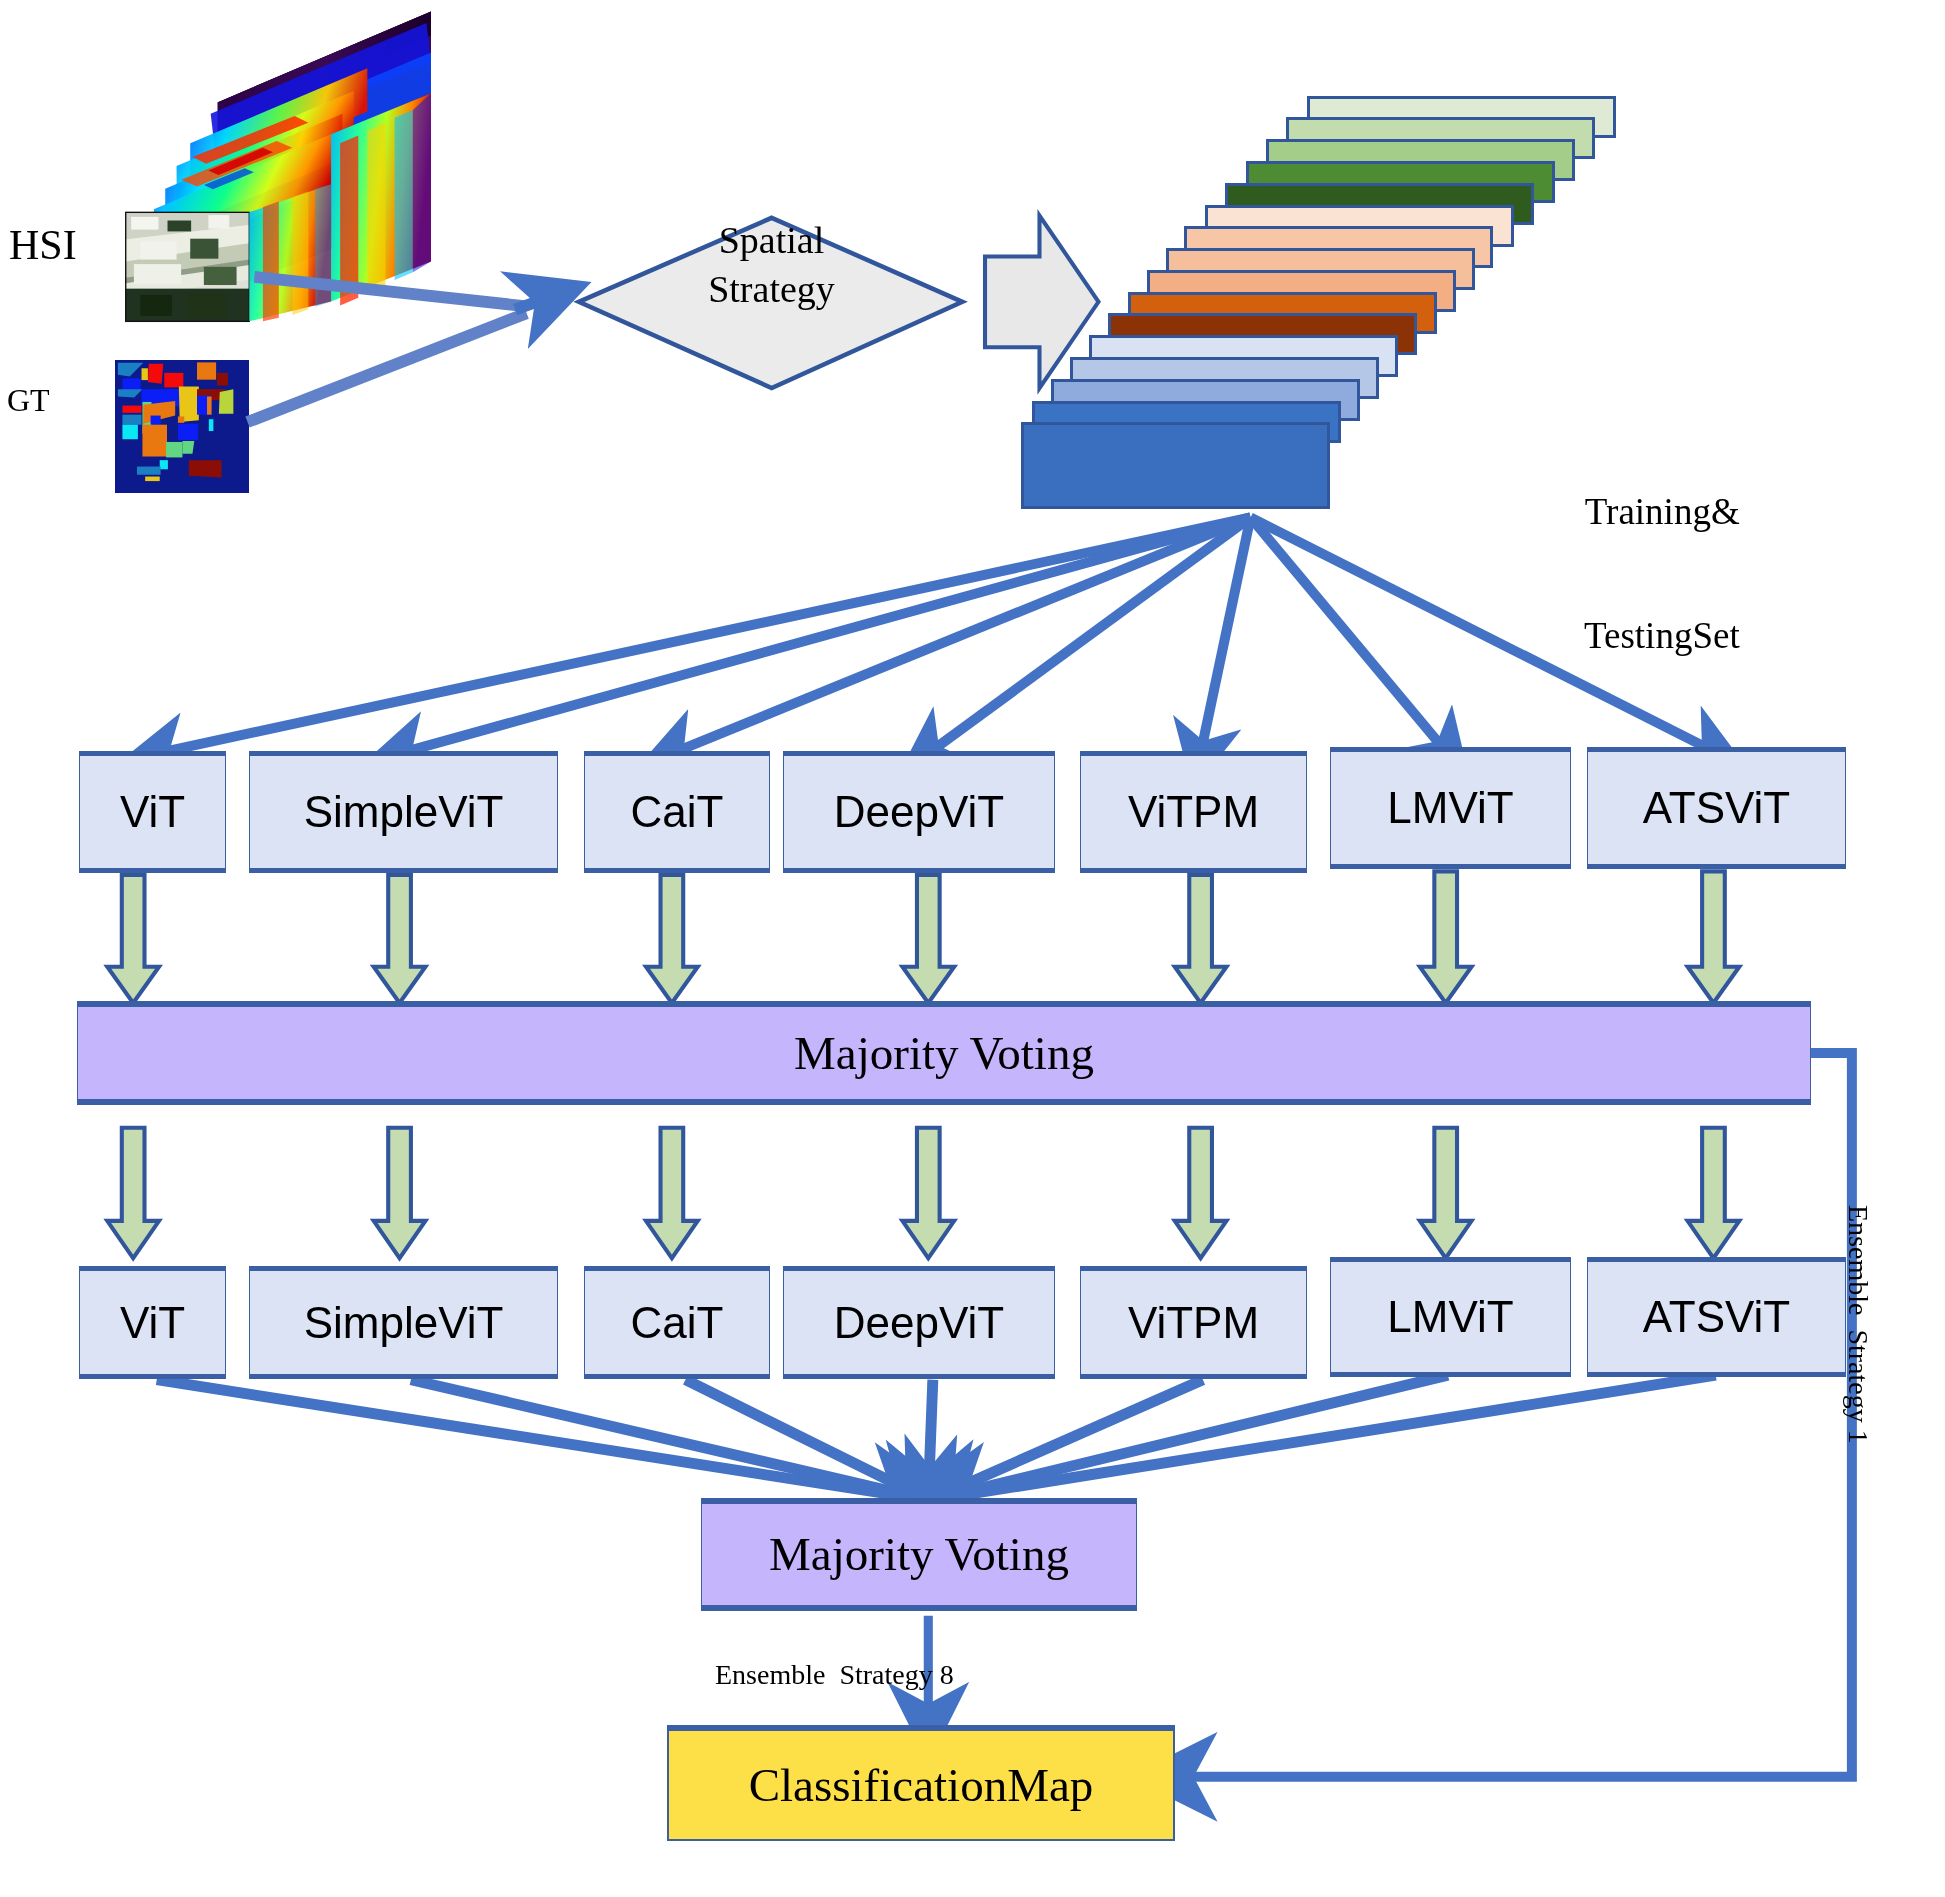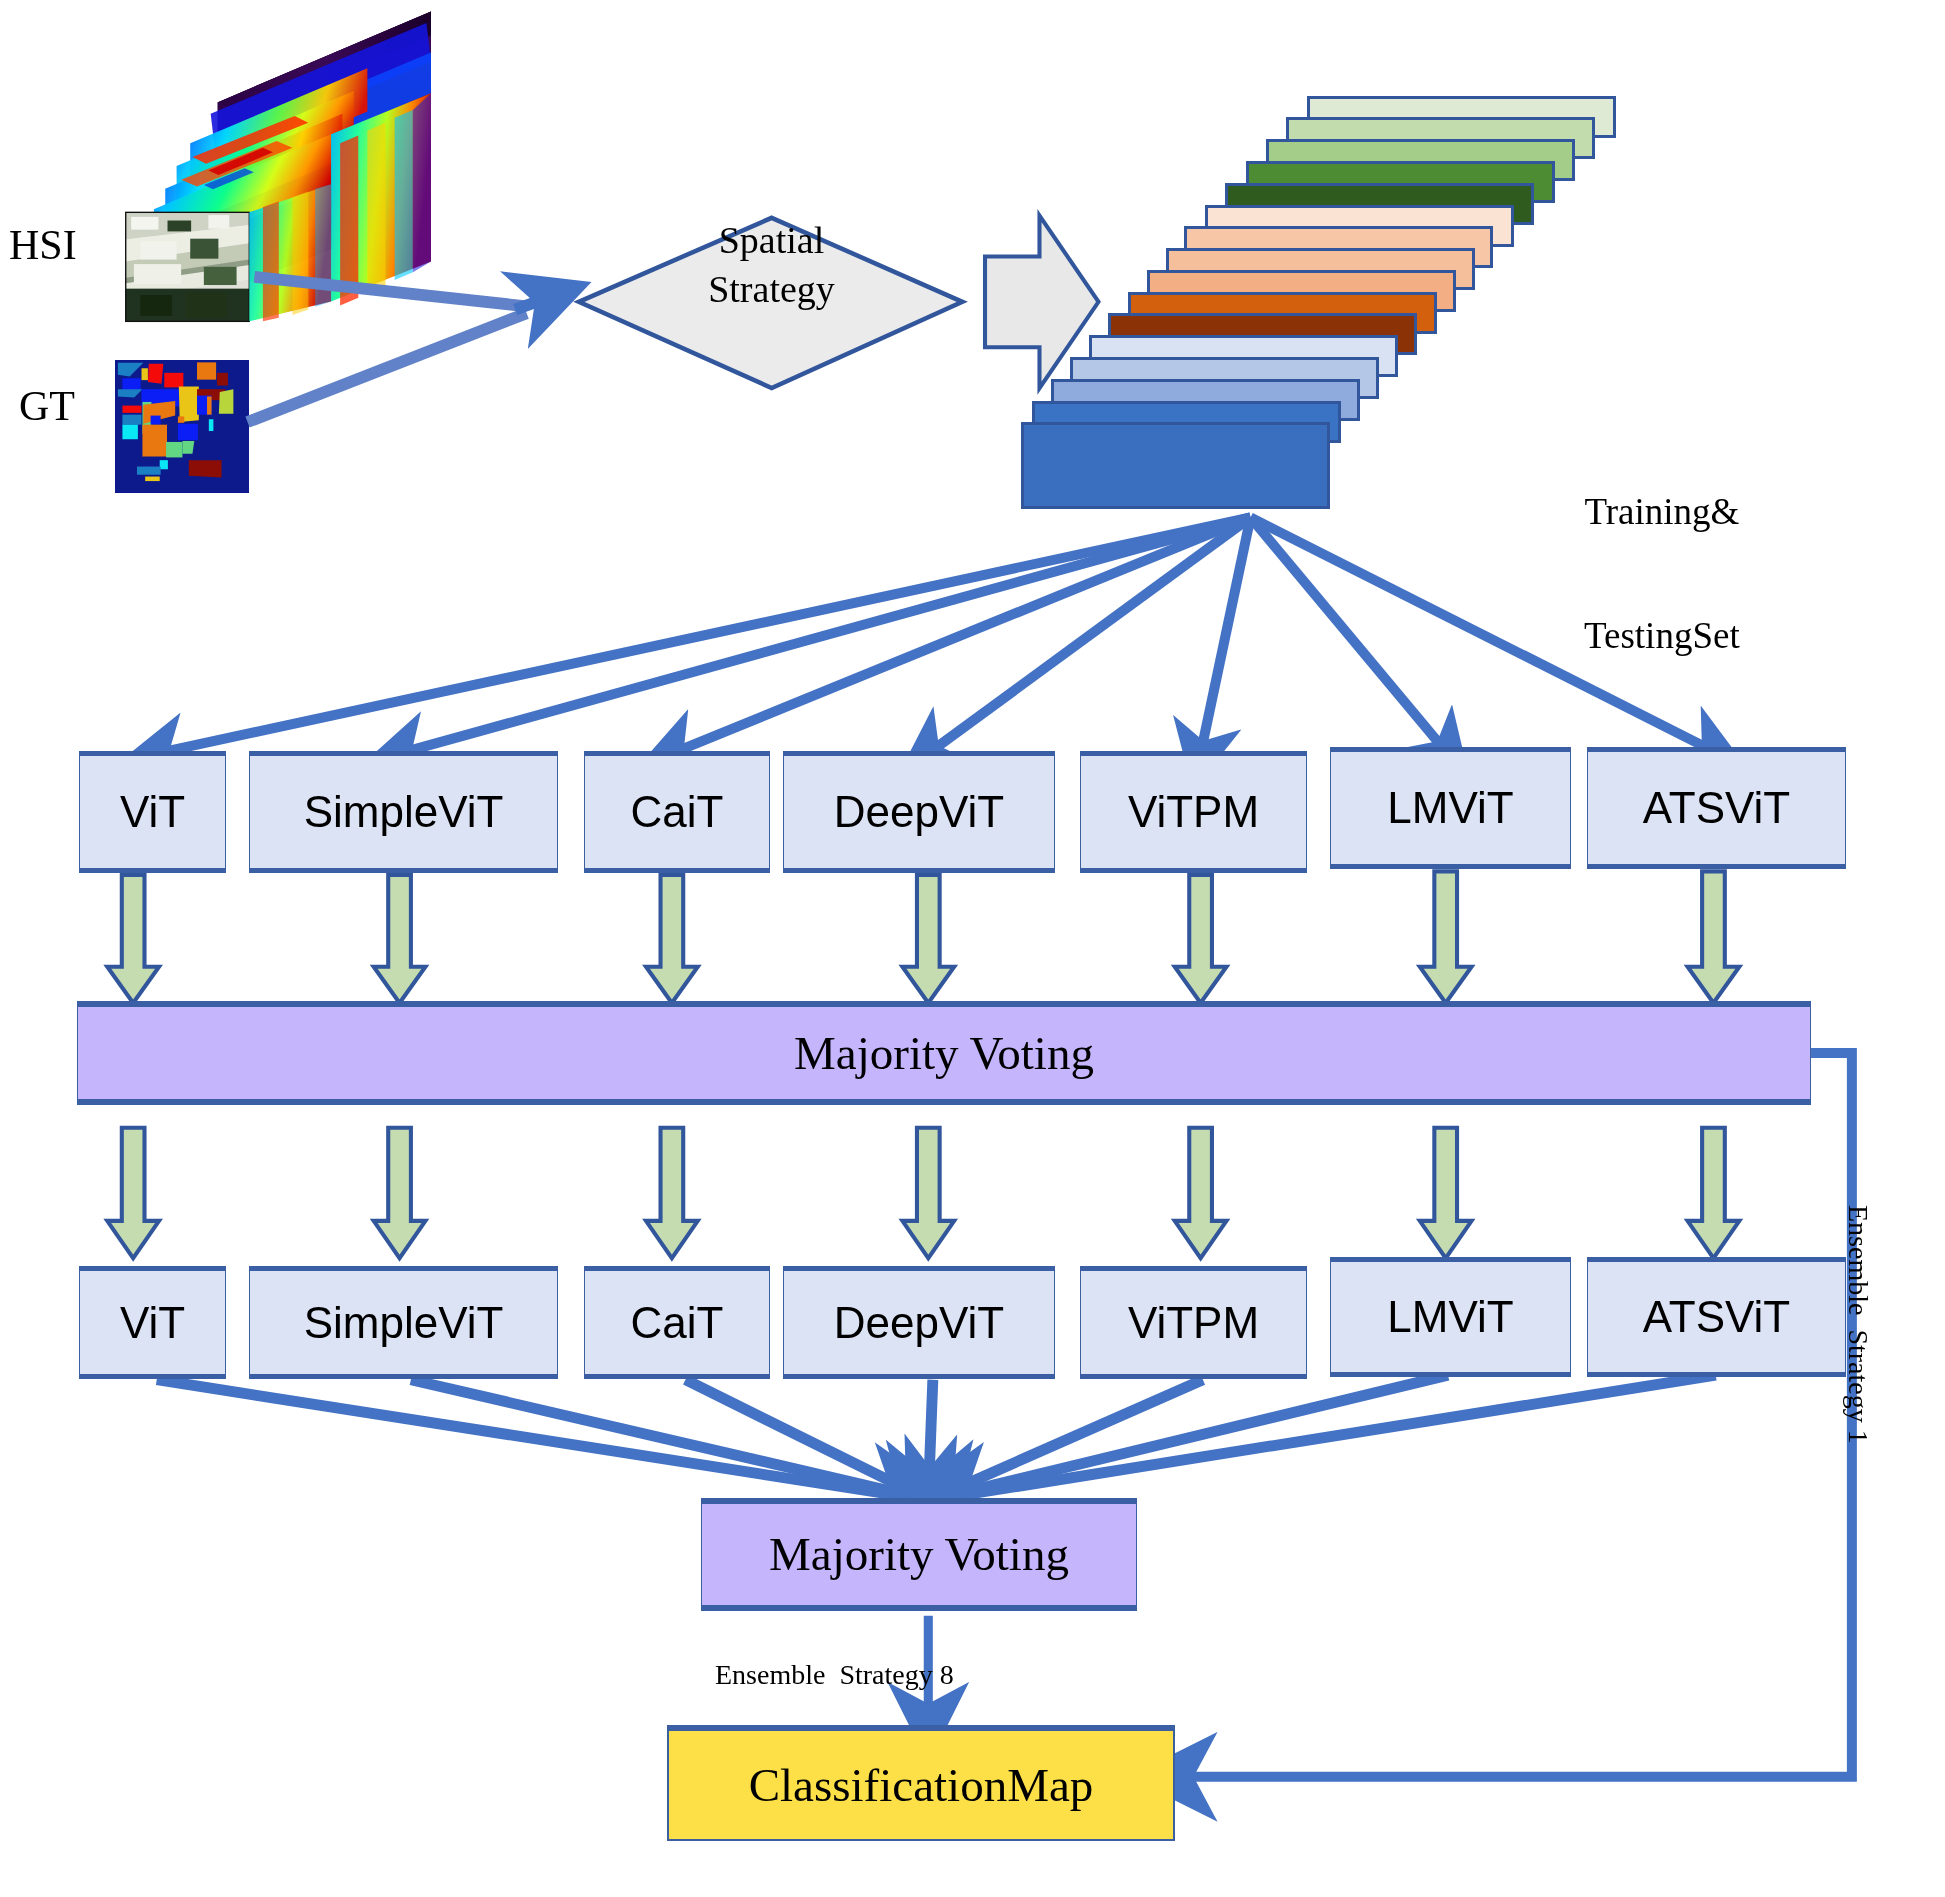--- a/index.html
+++ b/index.html
@@ -6,22 +6,22 @@
   body{width:1946px;height:1898px;position:relative;overflow:hidden;
        font-family:"Liberation Serif","DejaVu Serif",serif;color:#000;}
   .canvas{position:absolute;inset:0;width:1946px;height:1898px;}
   svg.layer{position:absolute;left:0;top:0;width:1946px;height:1898px;overflow:visible;}
   .abs{position:absolute;}
 
   
   .lbl{position:absolute;font-family:"Liberation Serif","DejaVu Serif",serif;
        color:#000;white-space:pre;line-height:1.12;}
   #hsi-label{left:9px;top:222px;font-size:42px;}
-  #gt-label{left:19px;top:383px;font-size:42px;}
-  #trainset-label{left:1584px;top:408px;font-size:37px;text-align:center;}
+  #gt-label{left:7px;top:383px;font-size:32px;}
+  #trainset-label{left:1584px;top:408px;font-size:37px;text-align:right;}
   #ens2-label{left:715px;top:1659px;font-size:28px;}
   #ens1-label{left:1874px;top:1205px;font-size:28px;
               transform-origin:left top;transform:rotate(90deg);}
 
   
   .node{position:absolute;box-sizing:border-box;
         background:#dce3f4;border:1.8px solid #3c5fa0;
         border-top:5.9px solid #3a5fa4;border-bottom:5.9px solid #3a5fa4;
         display:flex;align-items:center;justify-content:center;}
   .node span{font-size:44px;line-height:1;font-family:Liberation Sans, sans-serif;}

